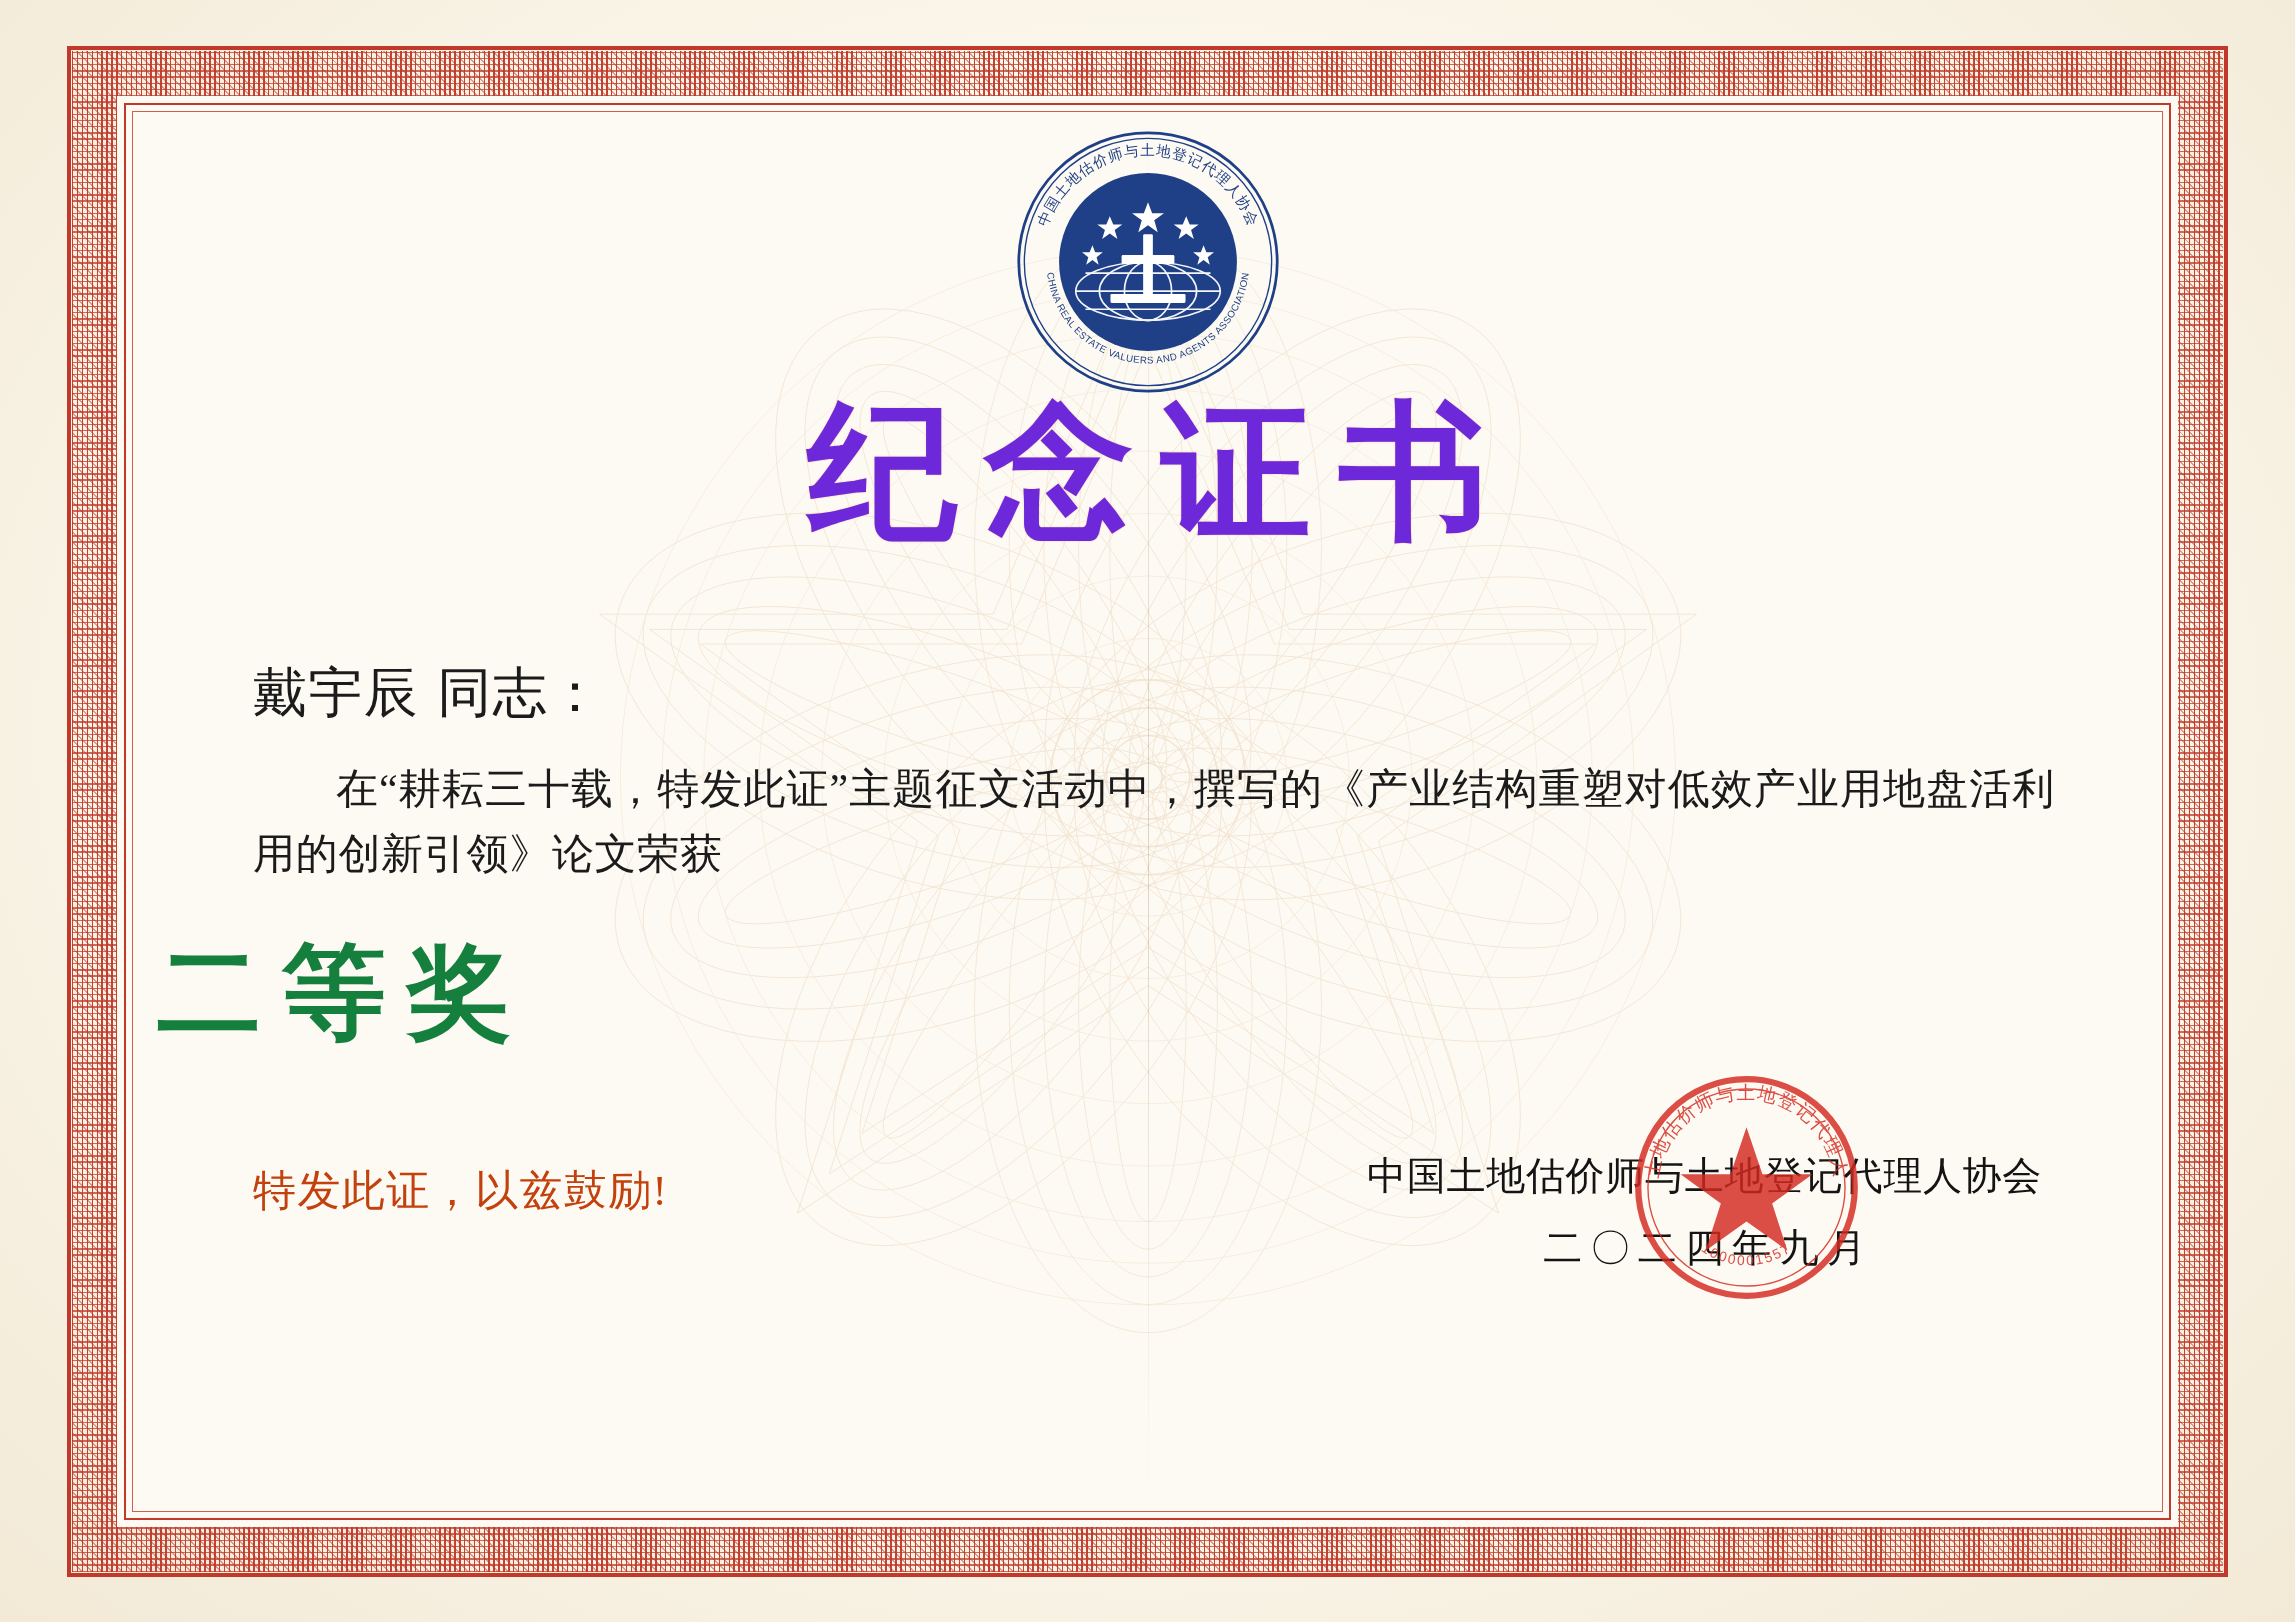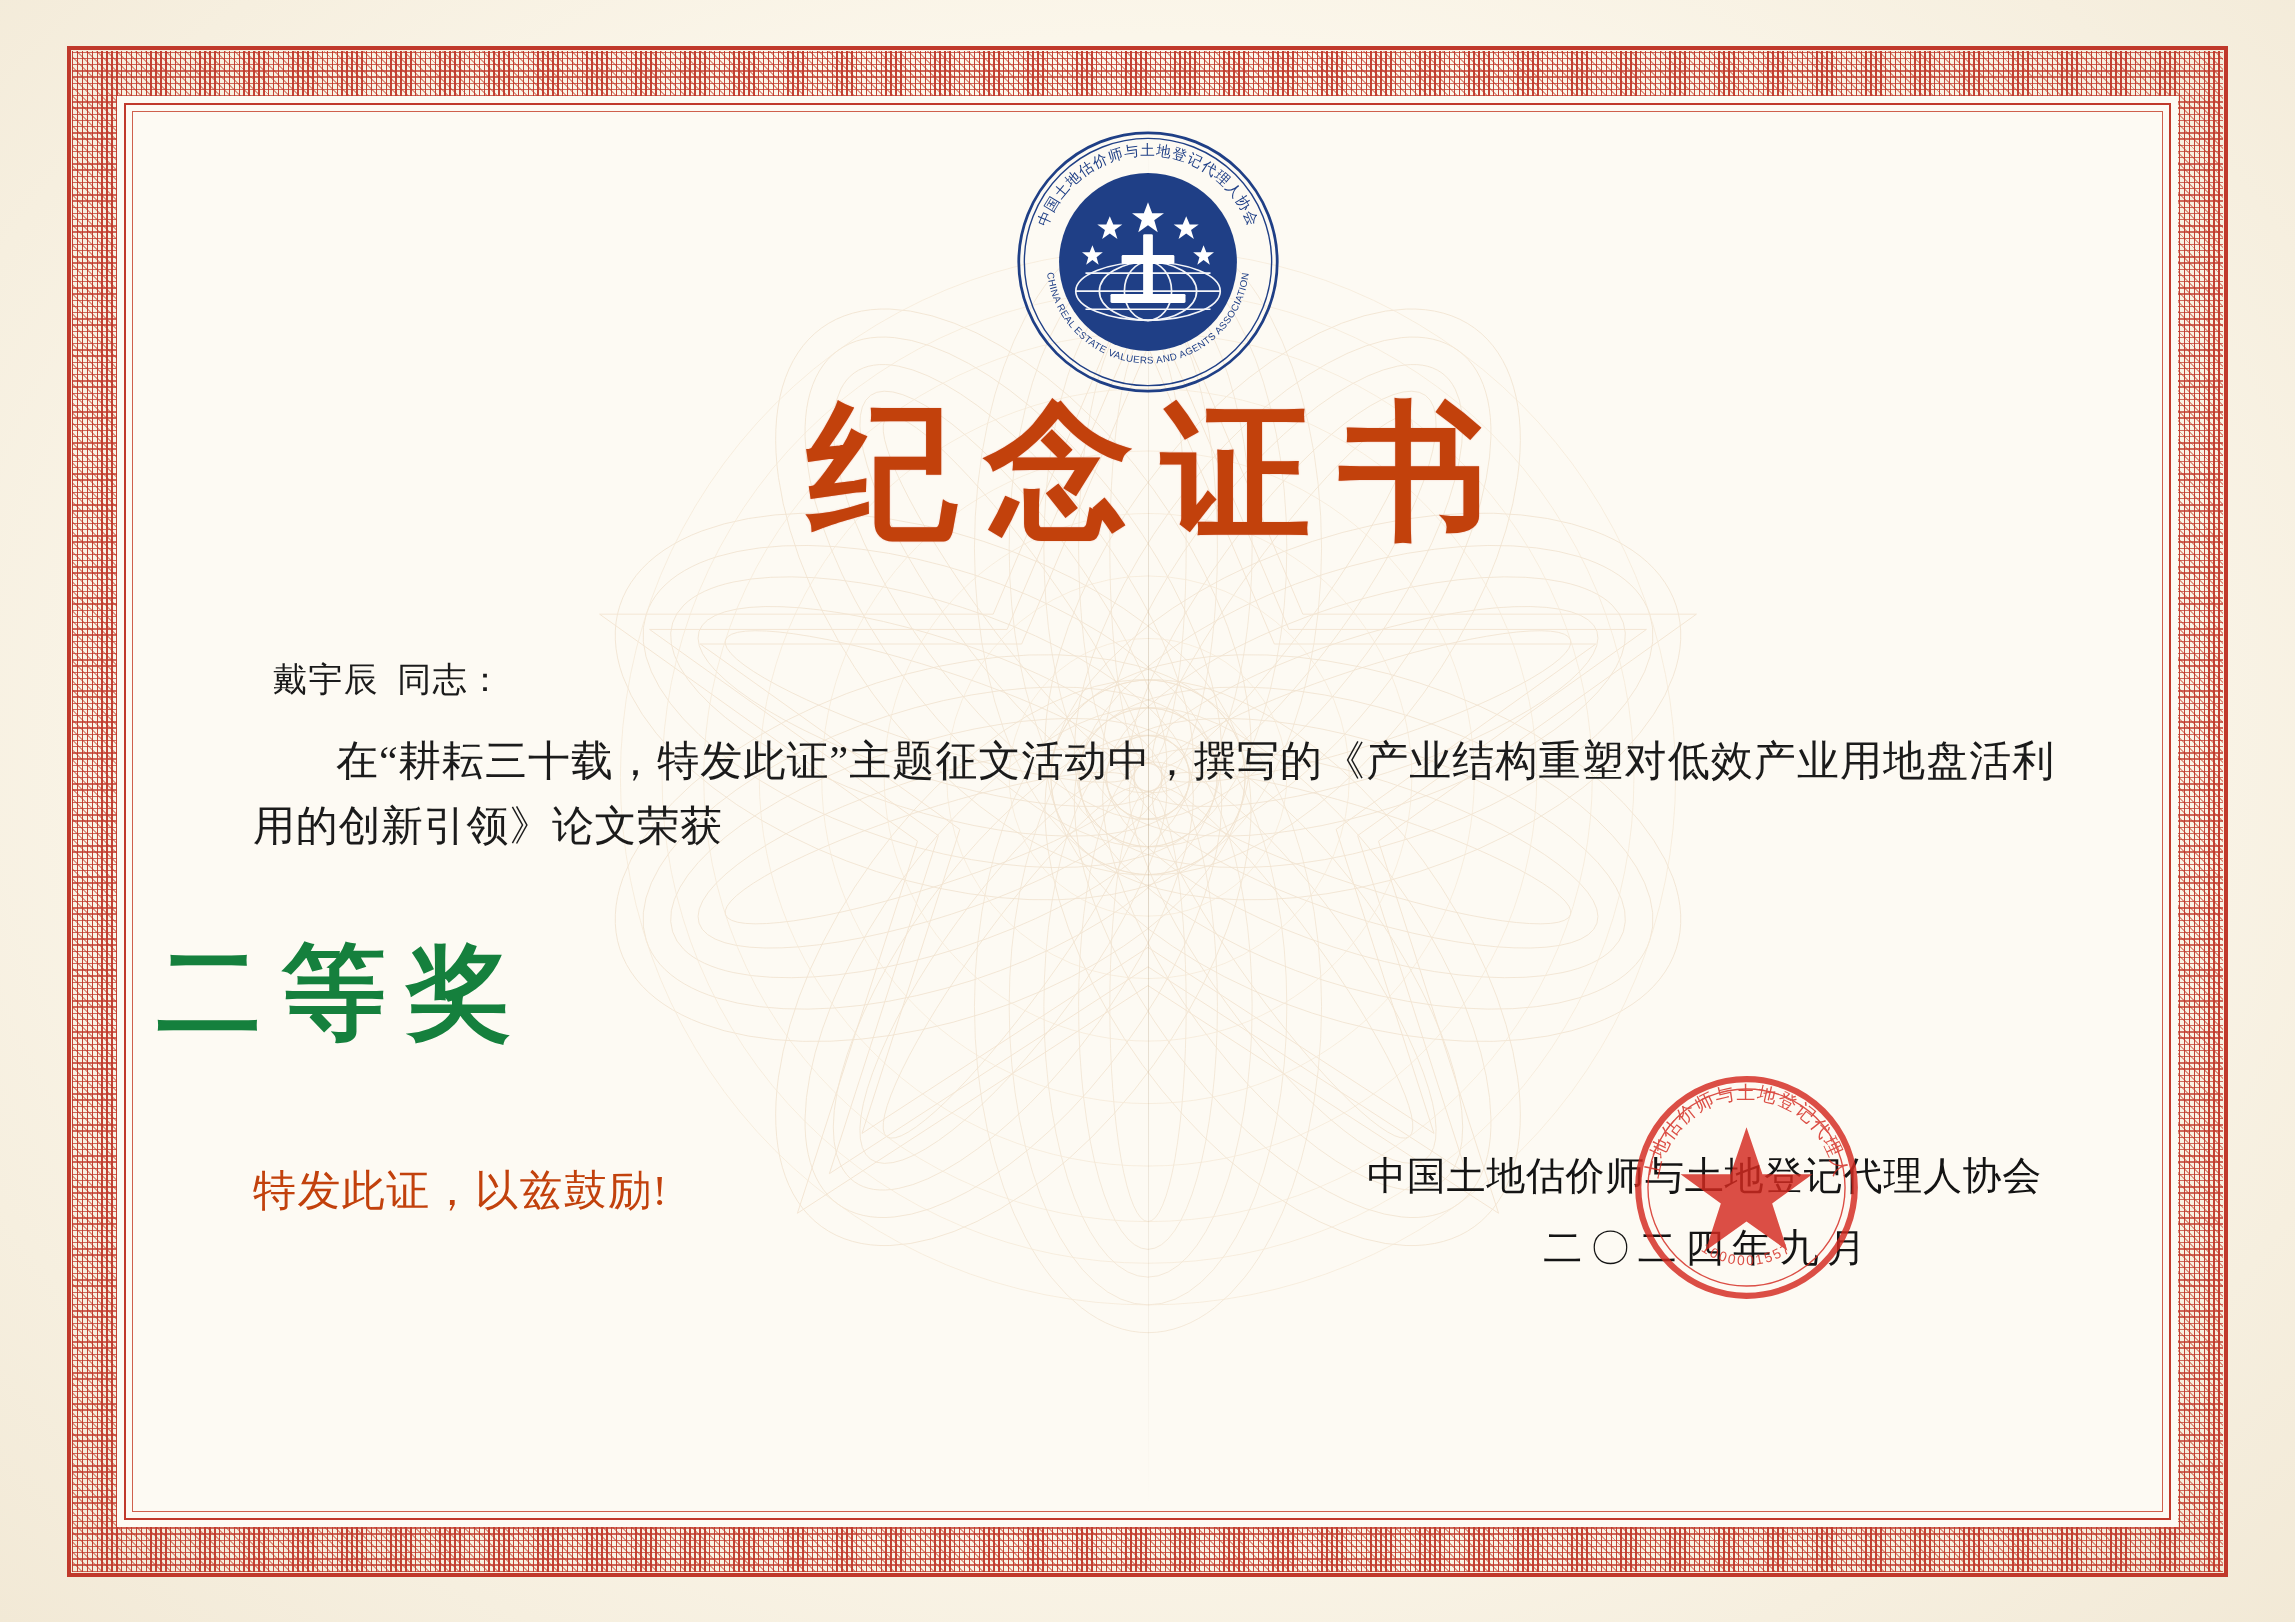--- a/index.html
+++ b/index.html
@@ -138,39 +138,38 @@
     position: absolute;
     top: 278px;
     left: 0;
     right: 0;
     text-align: center;
     font-family: "DejaVu Serif", "Liberation Serif", serif;
     font-size: 149px;
     font-weight: 700;
     letter-spacing: 28px;
     text-indent: 28px;
-    color: #c2410c;
+    color: #6d28d9;
     line-height: 1.05;
     text-shadow: 0 0 1.4px rgba(200,20,10,.35);
   }
 
   
   .body-block {
     position: absolute;
     top: 541px;
     left: 117px;
     right: 104px;
     color: #1b1b1b;
   }
   .recipient-line {
-    font-size: 34px;
+    font-size: 54px;
     line-height: 1.4;
     letter-spacing: 1.4px;
     white-space: nowrap;
-    margin-left: 20px;
   }
   .recipient-name { margin-right: 18px; }
   .paragraph {
     margin-top: 25px;
     font-size: 42px;
     line-height: 1.55;
     text-align: justify;
     text-indent: 83px;
     letter-spacing: 0.7px;
   }

